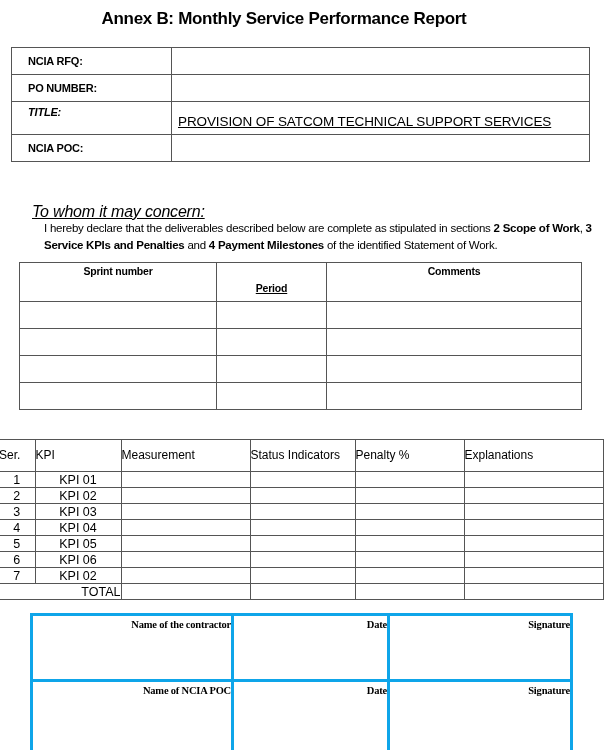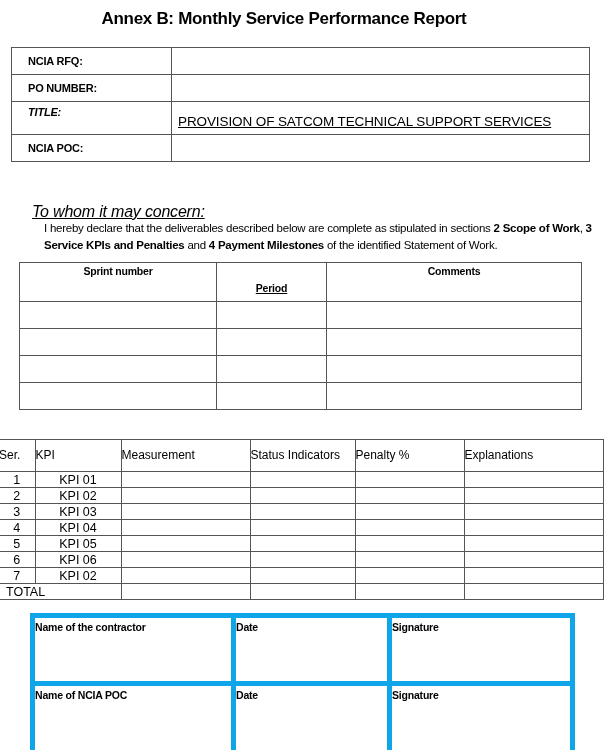--- a/index.html
+++ b/index.html
@@ -46,27 +46,27 @@
     vertical-align: top; padding-top: 2px; letter-spacing: -0.2px;
   }
   #sprint-table th.mid { vertical-align: middle; padding-top: 12px; text-decoration: underline; }
 
   
   #kpi-table { left: -1px; top: 439px; width: 604px; }
   #kpi-table th, #kpi-table td { border: 1px solid #555; font-family: "Liberation Sans", sans-serif; }
   #kpi-table th { font-weight: normal; font-size: 12px; height: 31px; text-align: left; vertical-align: middle; line-height: 15px; }
   #kpi-table td { height: 15px; font-size: 12.5px; line-height: 14px; text-align: center; }
   #kpi-table tr.total td { height: 15px; }
-  #kpi-table td.total-lbl { text-align: left; padding-left: 7px; border-right: none; }
+  #kpi-table td.total-lbl { text-align: right; padding-left: 23px; border-right: none; }
   #kpi-table th:first-child, #kpi-table td:first-child { border-left: none; }
 
   
   #sig-table { left: 30px; top: 613px; width: 540px; }
-  #sig-table td { border: 5px solid #0ea5e9; height: 60px; vertical-align: top; text-align: left;
-    font-family: Liberation Sans, sans-serif; font-weight: bold; font-size: 10.5px; padding-top: 3px; letter-spacing: -0.2px; }
+  #sig-table td { border: 3px solid #0ea5e9; height: 60px; vertical-align: top; text-align: right;
+    font-family: Liberation Serif, serif; font-weight: bold; font-size: 10.5px; padding-top: 3px; letter-spacing: -0.2px; }
   #sig-table tr.r2 td { height: 68px; }
 </style>
 </head>
 <body>
 
 <div id="title">Annex B: Monthly Service Performance Report</div>
 
 <table id="info-table">
   <tbody>
       <tr>

